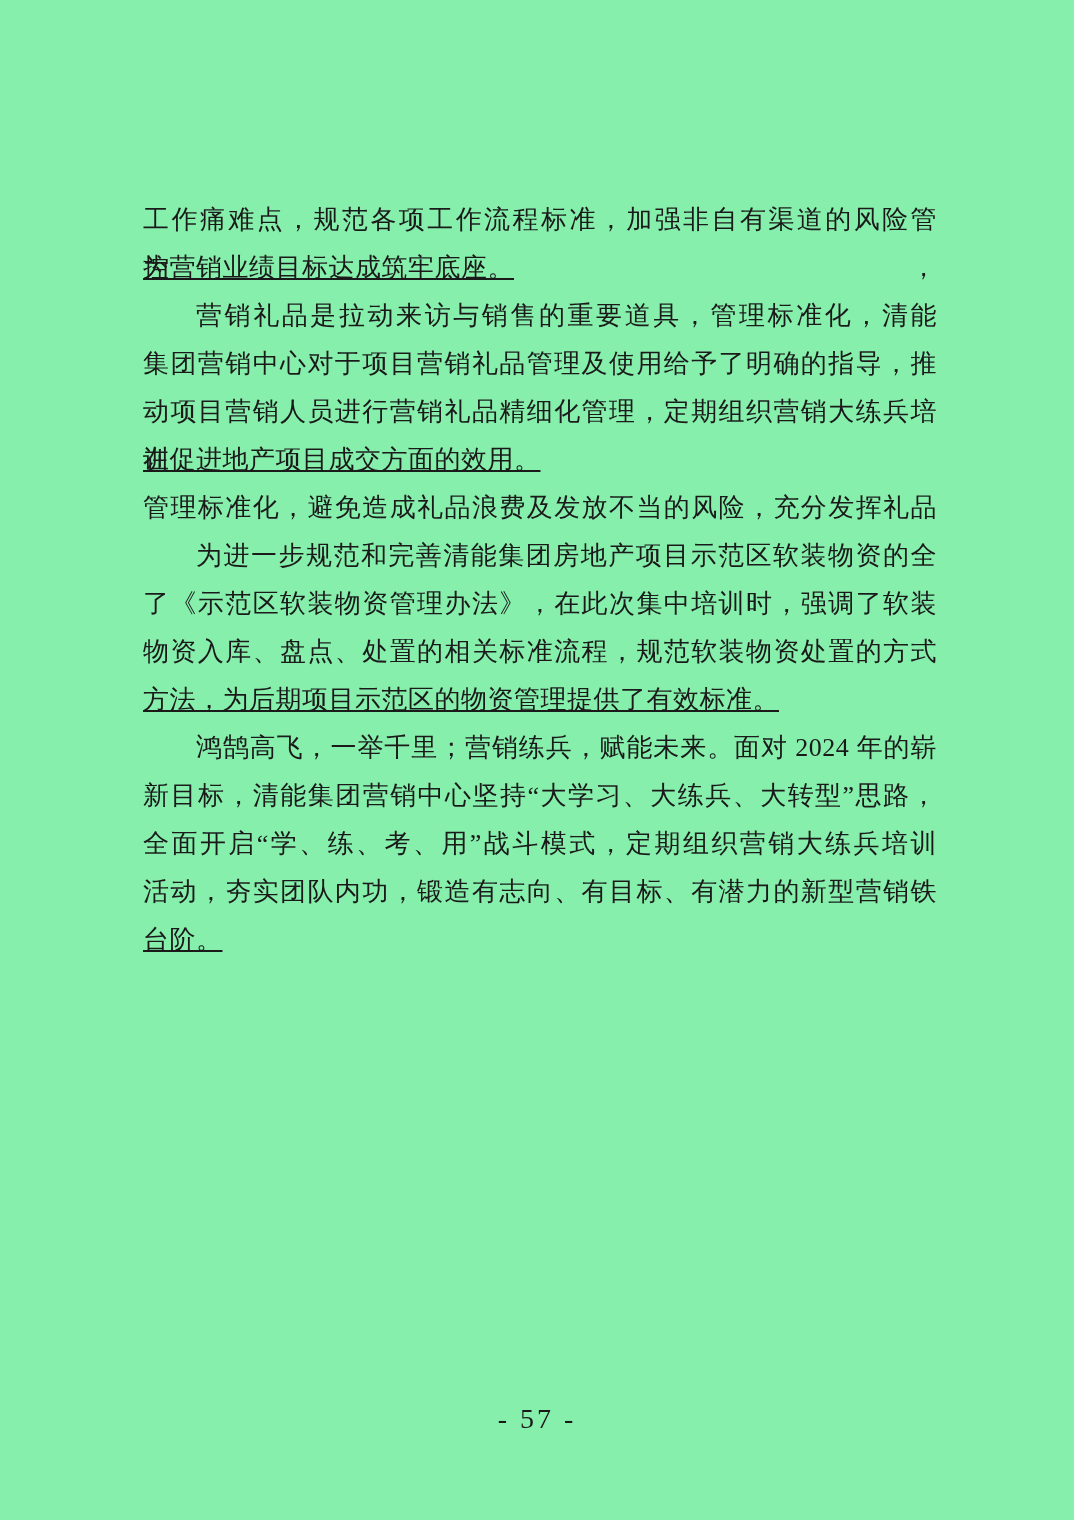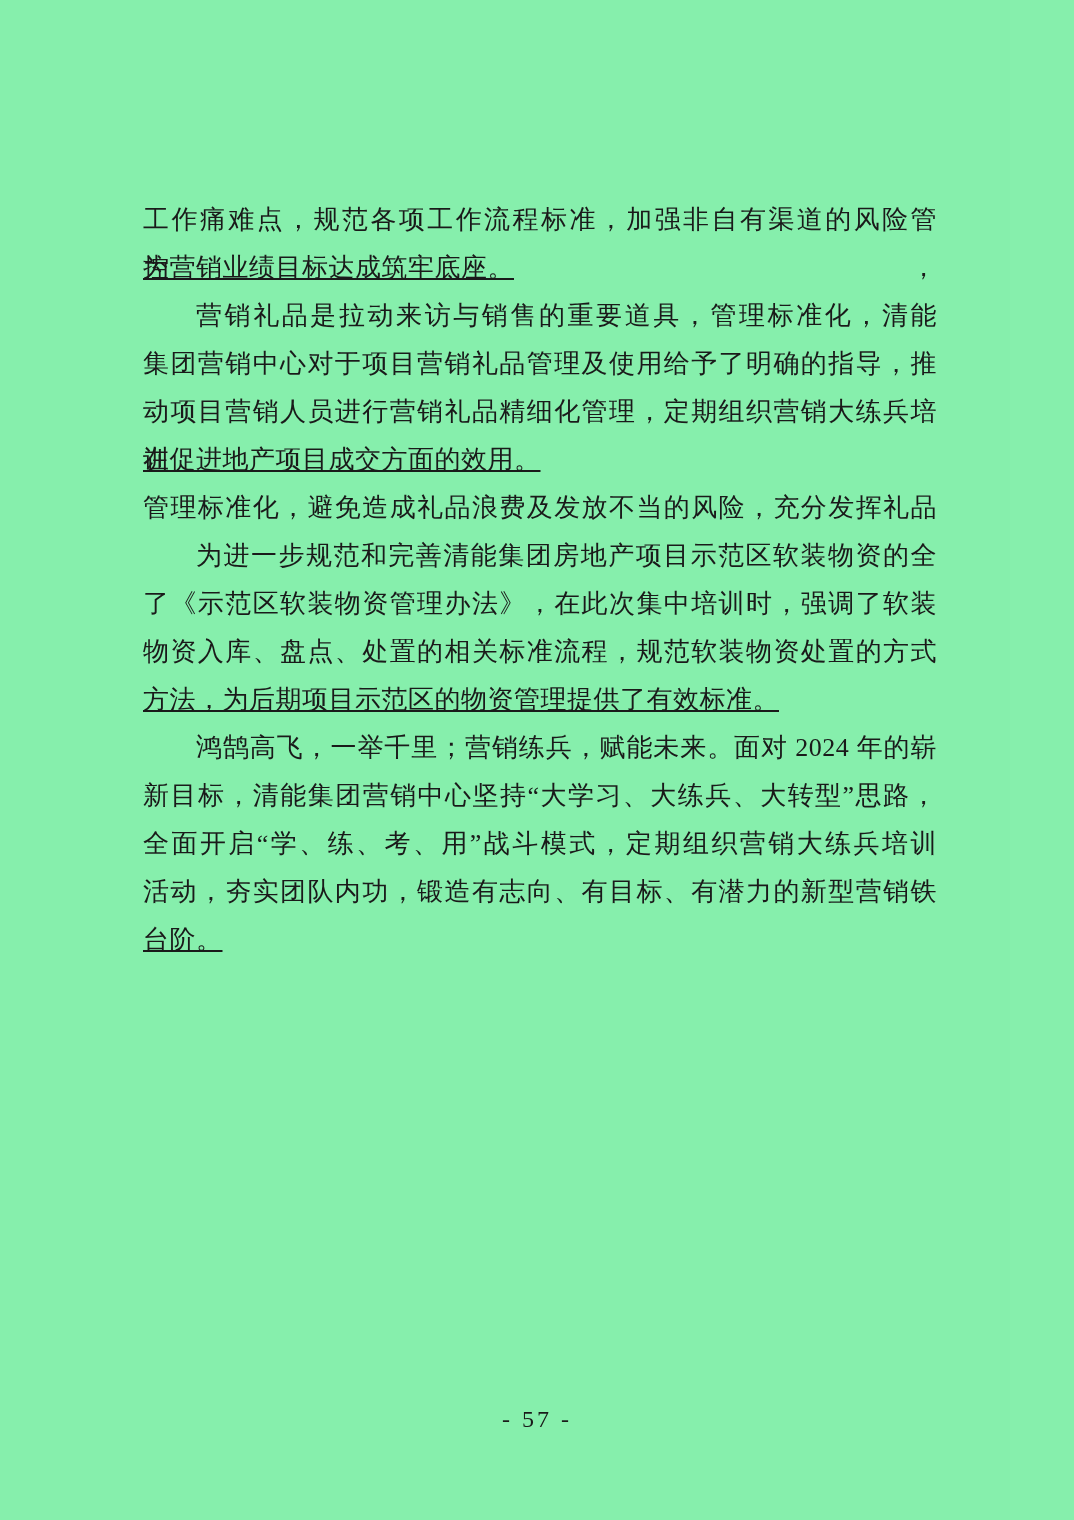--- a/index.html
+++ b/index.html
@@ -42,21 +42,21 @@
   }
   .line.indent {
     text-indent: 53px;
   }
   .page-number {
     position: absolute;
     left: 0;
     top: 1402px;
     width: 100%;
     text-align: center;
-    font-size: 24px;
+    font-size: 28px;
     line-height: 34px;
     letter-spacing: 3px;
     color: #1a1a1a;
   }
 </style>
 </head>
 <body>
 
 <div class="page">
   <div class="text-block">

